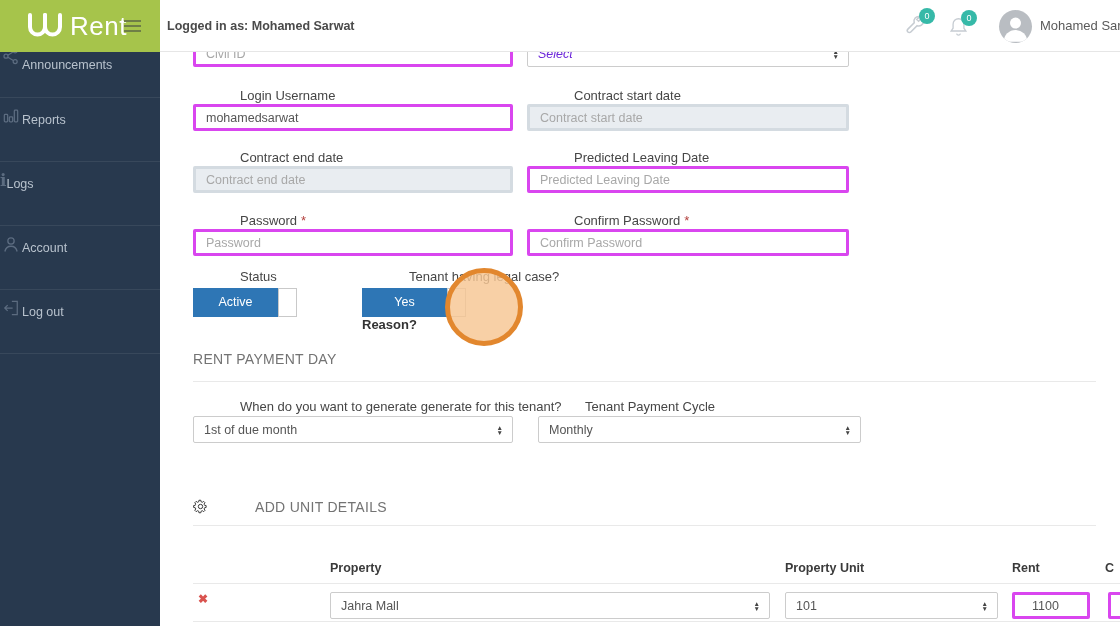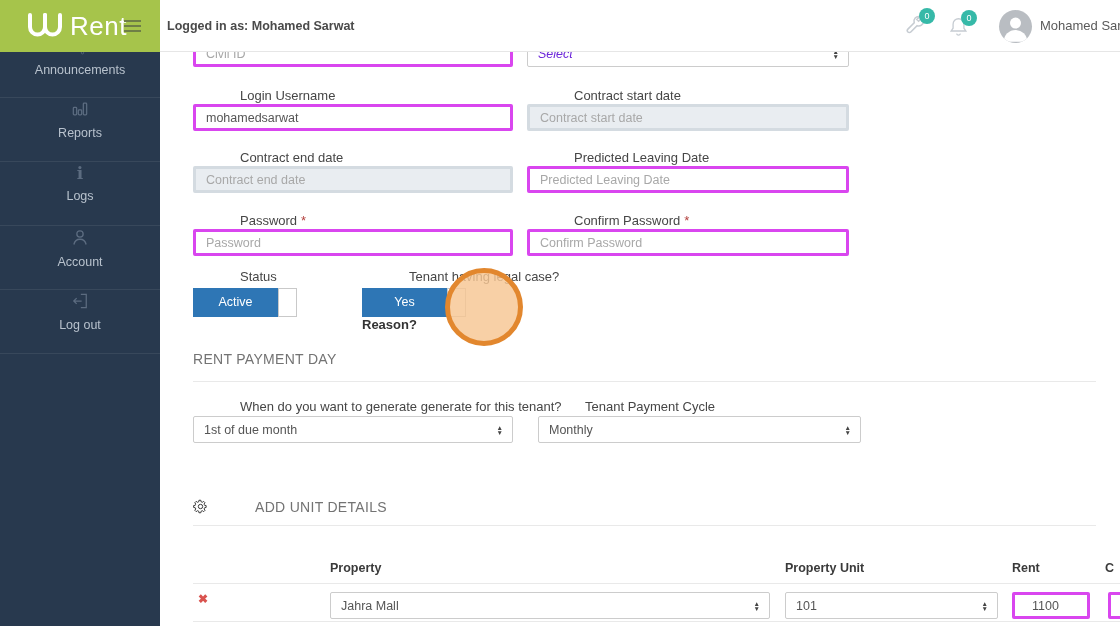--- a/index.html
+++ b/index.html
@@ -24,21 +24,21 @@
   #wrench-wrap { left:903px; }
   #bell-wrap { left:948px; top:16px; }
   #avatar { position:absolute; left:999px; top:10px; width:33px; height:33px;
             border-radius:50%; background:#b9bdc2; overflow:hidden; }
   #user-name { position:absolute; left:1040px; top:0; height:52px; line-height:52px;
                font-size:13px; color:#5a5a5a; white-space:nowrap; }
 
   
   #sidebar { position:absolute; left:0; top:52px; width:160px; height:574px;
              background:#28394e; z-index:15; }
-  .side-item { display:flex; flex-direction:column; align-items:center; justify-content:center;
+  .side-item { display:flex; flex-direction:row; align-items:center; justify-content:flex-start;
                border-bottom:1px solid rgba(255,255,255,.08); cursor:pointer;
                padding-bottom:20px; overflow:hidden; }
   .side-item.h64 { height:64px; }
   .side-item.h46 { height:46px; }
   .side-item svg { stroke:#5c6c80; fill:none; stroke-width:1.5; margin-bottom:7px; }
   .side-item .s-label { font-size:12.5px; color:#b8c2cd; }
   .info-glyph { font-family:"DejaVu Serif", serif; font-weight:bold; font-size:17px;
                 color:#5c6c80; line-height:18px; margin-bottom:7px; }
 
   

